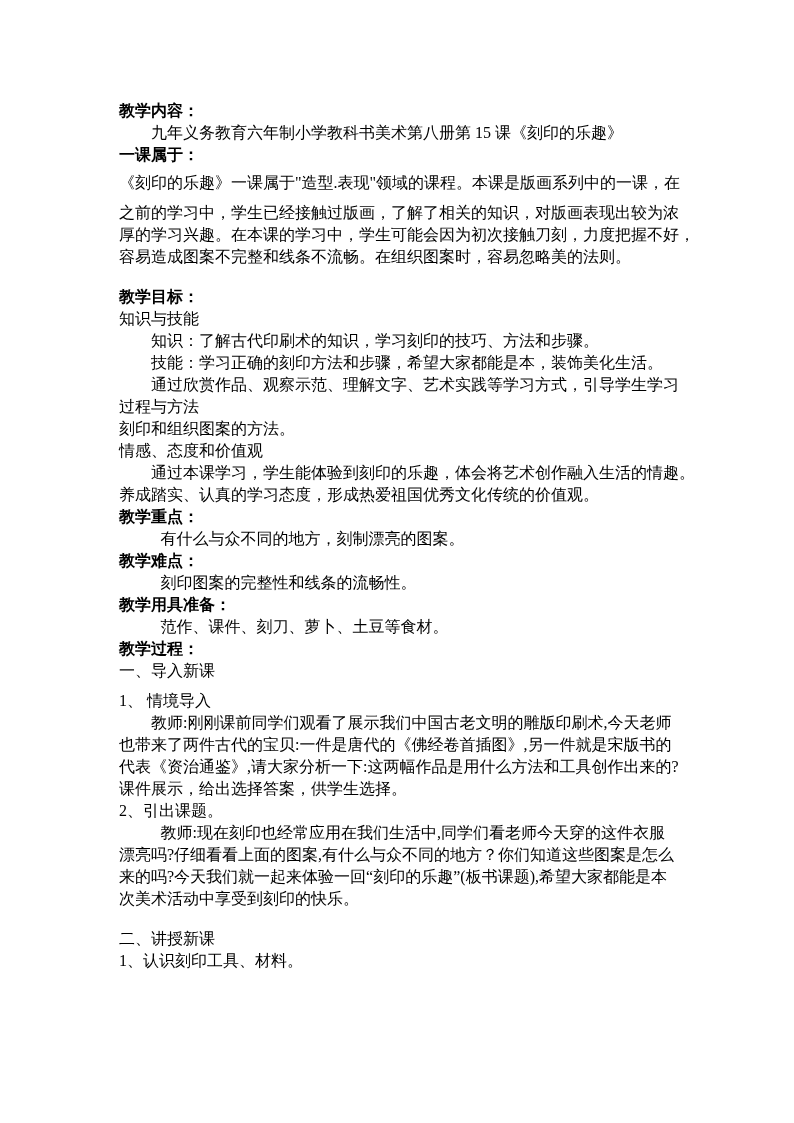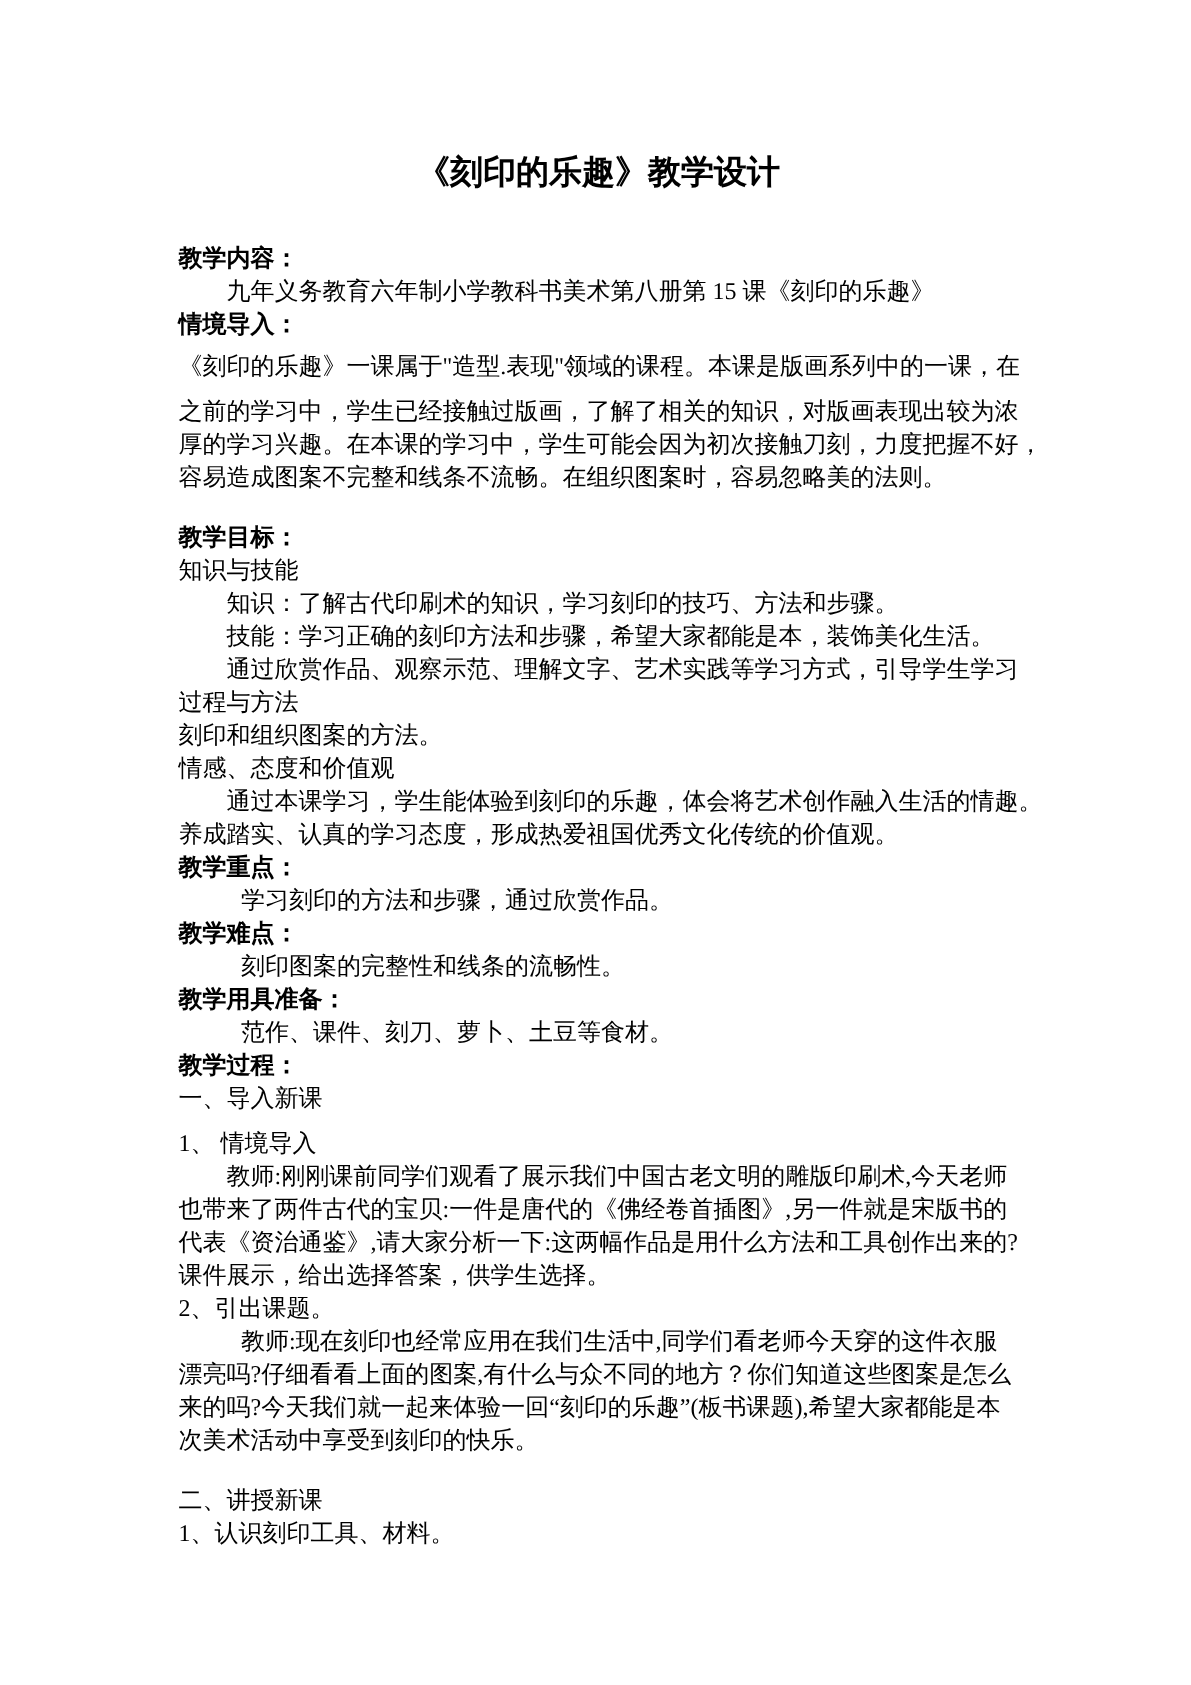--- a/index.html
+++ b/index.html
@@ -37,44 +37,43 @@
   .g6  { margin-top: 6px; }
   .g8b { margin-bottom: 8px; }
   .g18 { margin-top: 18px; }
   .g4  { margin-top: 8px; }
 </style>
 </head>
 <body>
 
 <div class="page">
 
-  <h1 class="title">《刻印的乐趣》教学设计</h1>
 
   <div class="ln b">教学内容：</div>
   <div class="ln i2">九年义务教育六年制小学教科书美术第八册第 15 课《刻印的乐趣》</div>
 
-  <div class="ln b">情境导入：</div>
+  <div class="ln b">一课属于：</div>
   <div class="ln g6 g8b">《刻印的乐趣》一课属于"造型.表现"领域的课程。本课是版画系列中的一课，在</div>
   <div class="ln">之前的学习中，学生已经接触过版画，了解了相关的知识，对版画表现出较为浓</div>
   <div class="ln">厚的学习兴趣。在本课的学习中，学生可能会因为初次接触刀刻，力度把握不好，</div>
   <div class="ln">容易造成图案不完整和线条不流畅。在组织图案时，容易忽略美的法则。</div>
 
   <div class="ln b g18">教学目标：</div>
   <div class="ln">知识与技能</div>
   <div class="ln i2">知识：了解古代印刷术的知识，学习刻印的技巧、方法和步骤。</div>
   <div class="ln i2">技能：学习正确的刻印方法和步骤，希望大家都能是本，装饰美化生活。</div>
   <div class="ln i2">通过欣赏作品、观察示范、理解文字、艺术实践等学习方式，引导学生学习</div>
   <div class="ln">过程与方法</div>
   <div class="ln">刻印和组织图案的方法。</div>
   <div class="ln">情感、态度和价值观</div>
   <div class="ln i2">通过本课学习，学生能体验到刻印的乐趣，体会将艺术创作融入生活的情趣。</div>
   <div class="ln">养成踏实、认真的学习态度，形成热爱祖国优秀文化传统的价值观。</div>
 
   <div class="ln b">教学重点：</div>
-  <div class="ln i26">学习刻印的方法和步骤，通过欣赏作品。</div>
+  <div class="ln i26">有什么与众不同的地方，刻制漂亮的图案。</div>
 
   <div class="ln b">教学难点：</div>
   <div class="ln i26">刻印图案的完整性和线条的流畅性。</div>
 
   <div class="ln b">教学用具准备：</div>
   <div class="ln i26">范作、课件、刻刀、萝卜、土豆等食材。</div>
 
   <div class="ln b">教学过程：</div>
   <div class="ln">一、导入新课</div>
 

